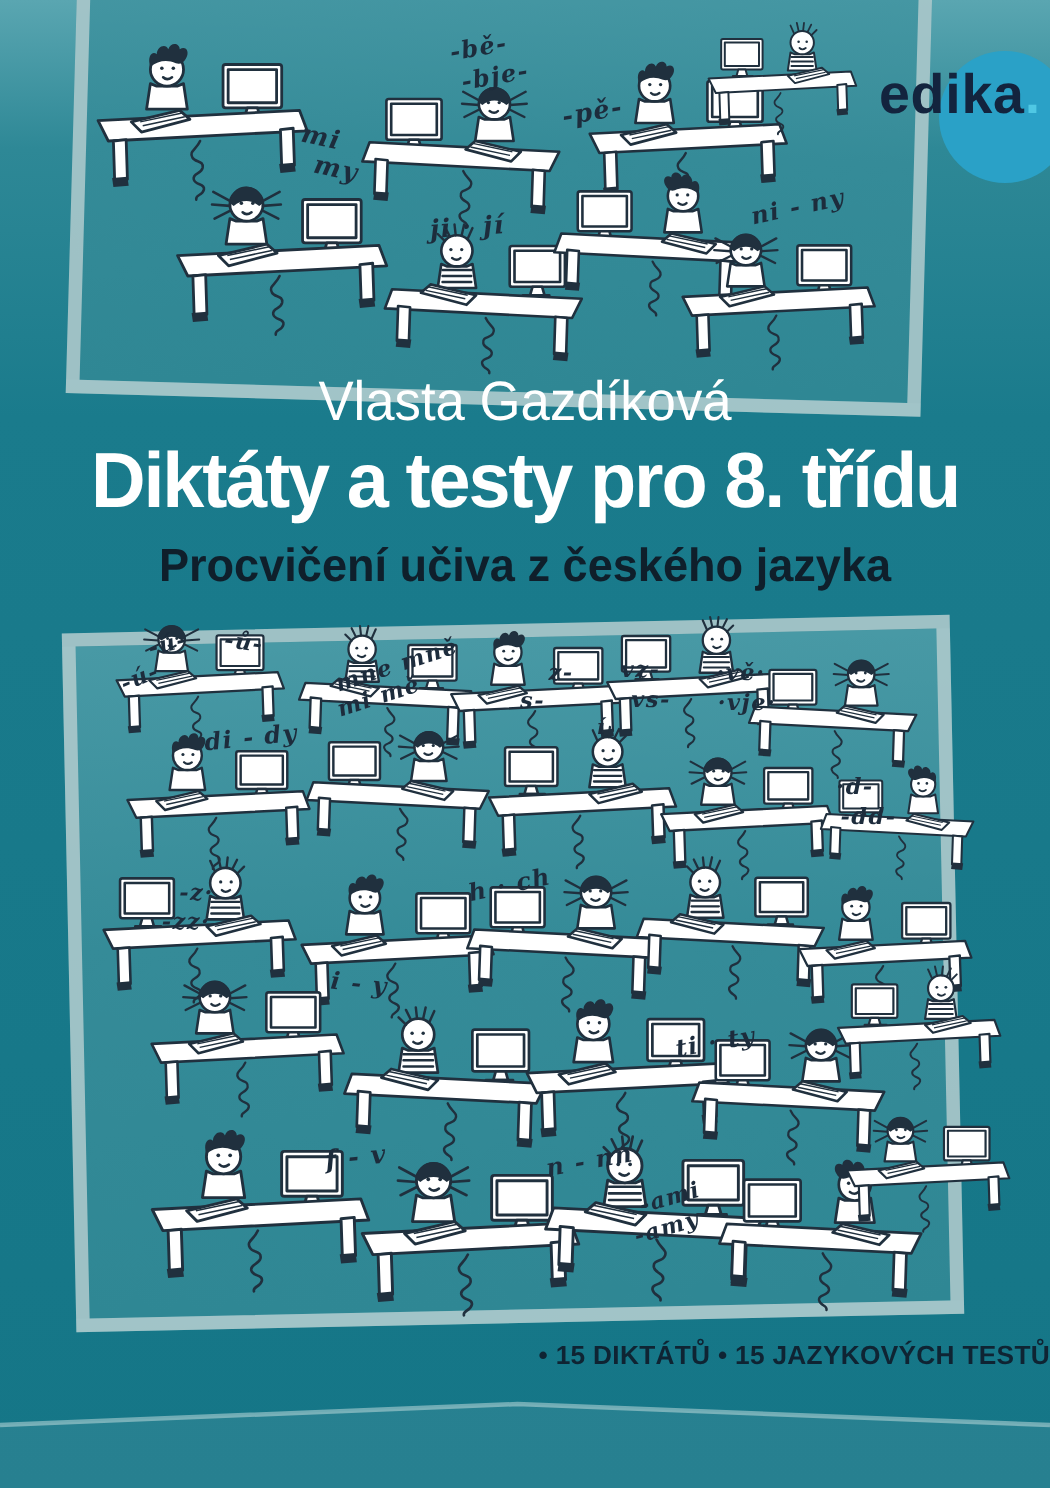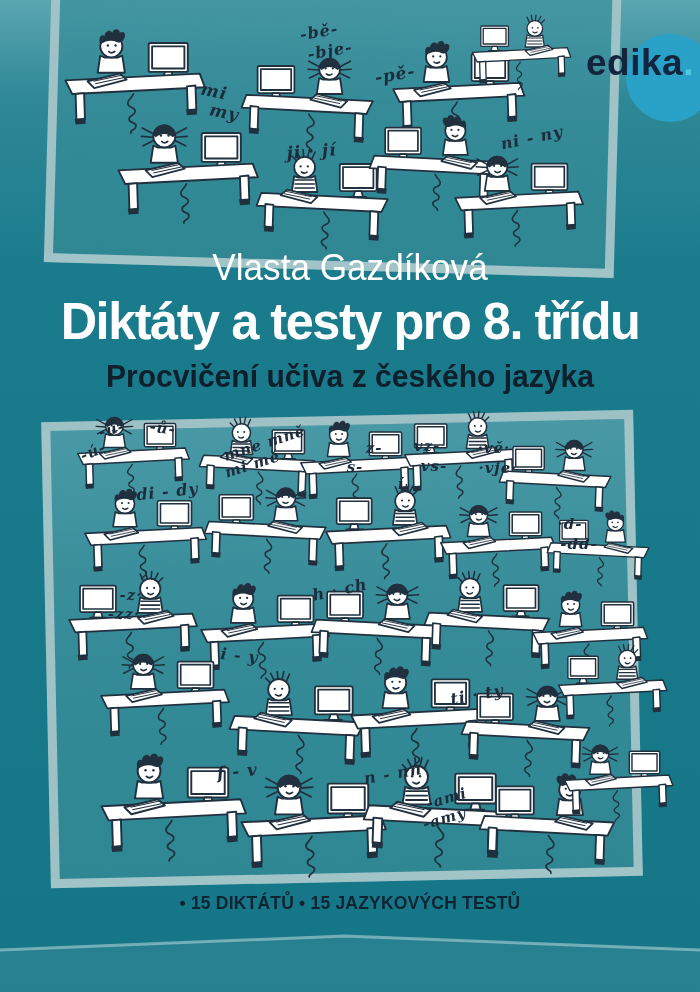--- a/index.html
+++ b/index.html
@@ -18,21 +18,21 @@
   .inkline{stroke:#20303e;stroke-width:2;fill:none;stroke-linecap:round;}
   .thin{stroke:#20303e;stroke-width:1.2;fill:none;}
   text.lbl{fill:#1d2c3c;font-family:"DejaVu Serif",serif;font-style:italic;font-weight:700;
     text-anchor:middle;letter-spacing:1px;}
   .author{position:absolute;top:247px;left:0;width:700px;text-align:center;z-index:4;
     color:#ffffff;font-size:37px;font-weight:400;transform:scaleX(.95);}
   .title{position:absolute;top:291px;left:0;width:700px;text-align:center;z-index:4;
     color:#ffffff;font-size:52px;font-weight:700;letter-spacing:-1.5px;transform:scaleX(.97);}
   .subtitle{position:absolute;top:359px;left:0;width:700px;text-align:center;z-index:4;
     color:#0f1f2b;font-size:31px;font-weight:700;transform:scaleX(.97);}
-  .footer{position:absolute;top:893px;left:0;width:700px;text-align:center;z-index:4;
+  .footer{position:absolute;top:893px;left:0;width:700px;text-align:right;z-index:4;
     color:#0f2433;font-size:17.5px;font-weight:700;line-height:20px;letter-spacing:.2px;}
   .logo{position:absolute;left:0;top:0;width:700px;height:130px;z-index:5;}
   .logo-circle{position:absolute;left:626px;top:34px;width:88px;height:88px;border-radius:50%;
     background:#2aa1c7;}
   .logo-text{position:absolute;left:586px;top:42px;font-size:37px;font-weight:700;
     color:#13243e;letter-spacing:.5px;}
   .logo-dot{color:#4fc8e4;}
 </style>
 </head>
 <body>

